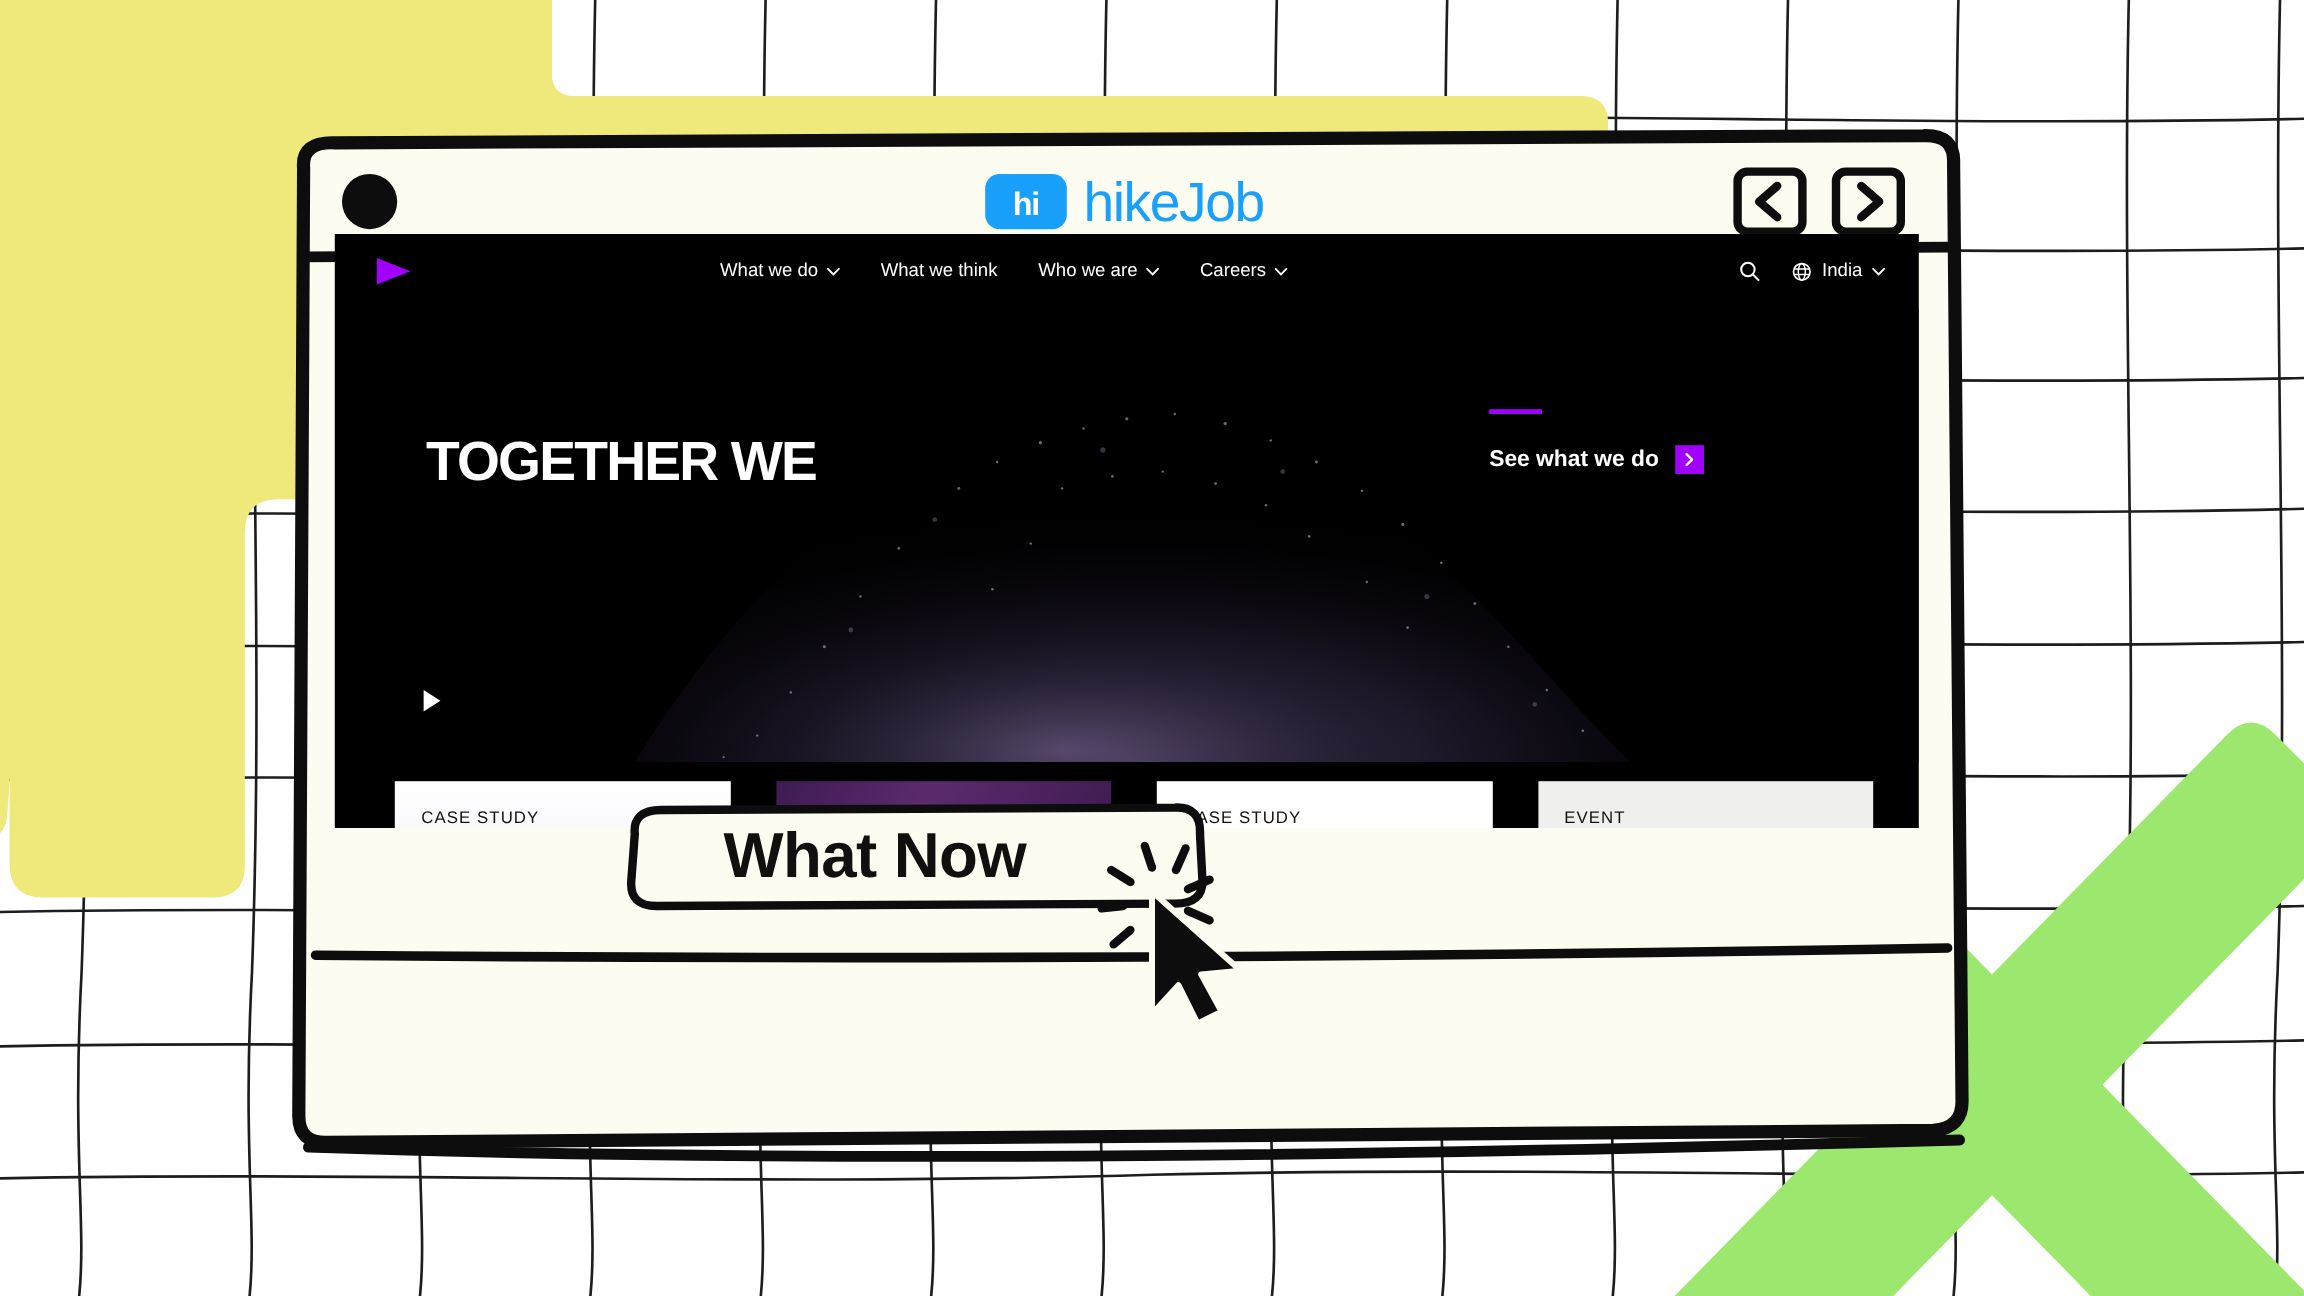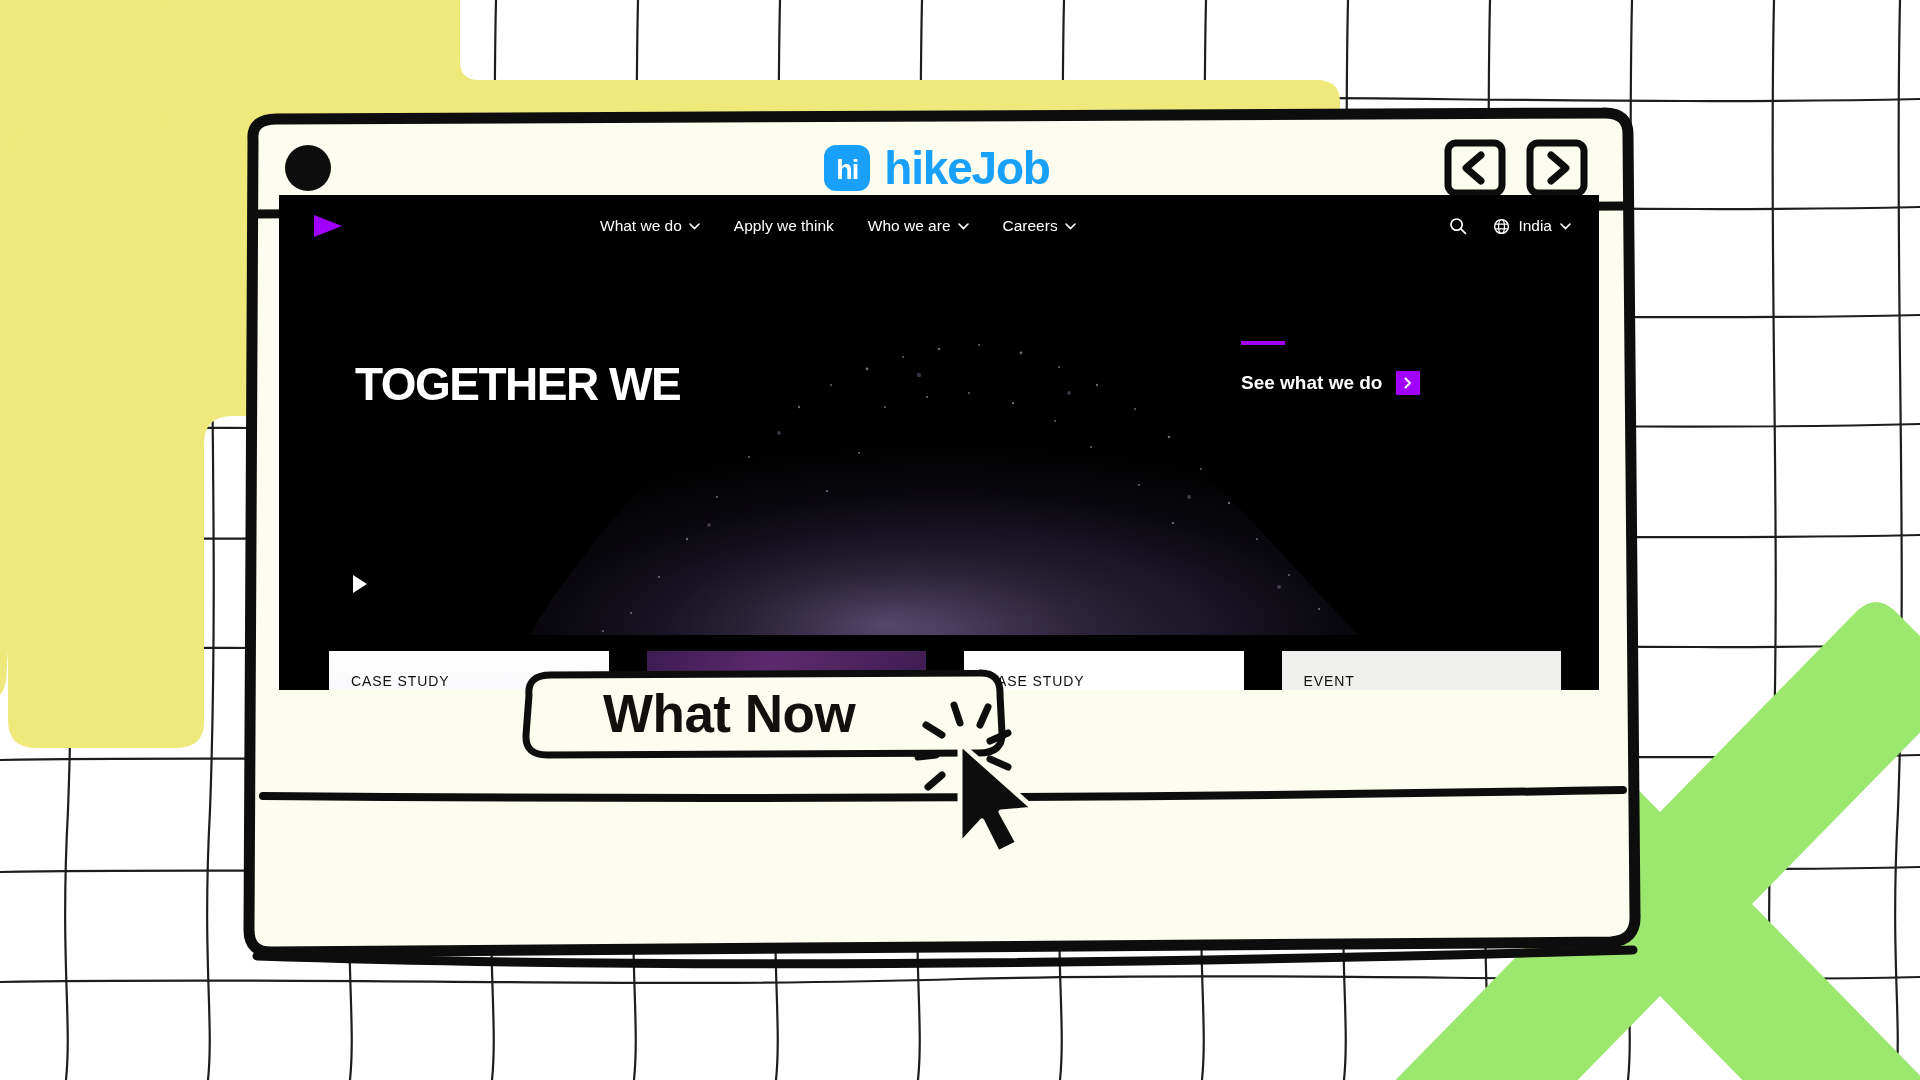--- a/index.html
+++ b/index.html
@@ -36,31 +36,31 @@
     background:#0d0d0d; flex:0 0 auto;
   }
   .brand{
     position:absolute; left:0; right:0; top:50%;
     transform:translateY(-50%);
     display:flex; align-items:center; justify-content:center;
     gap:14px;
     pointer-events:none;
   }
   .brand-mark{
-    width:46px;height:46px;border-radius:12px;background:#18a0fb;
+    width:68px;height:46px;border-radius:12px;background:#18a0fb;
     display:flex;align-items:center;justify-content:center;
     position:relative;
   }
   .brand-mark .hi{
     color:#ffffff; font-weight:700; font-size:27px;
     letter-spacing:-1px; line-height:1; font-family:"Liberation Sans",sans-serif;
     position:relative; top:2px;
   }
   .brand-text{
-    font-size:46px; font-weight:700; color:#18a0fb;
+    font-size:46px; font-weight:400; color:#18a0fb;
     letter-spacing:-1.2px; line-height:1;
   }
   .nav-btns{ margin-left:auto; display:flex; gap:18px; z-index:5; }
   .nav-btn{
     width:64px;height:58px;
     background:#fdfcf0;
     display:flex;align-items:center;justify-content:center;
     position:relative;
     cursor:pointer;
   }
@@ -311,21 +311,21 @@
       </svg>
 
       <div class="site-links">
         <div class="site-link">
           <span>What we do</span>
           <svg class="chev" viewBox="0 0 11 7">
             <path d="M1,1 L5.5,5.6 L10,1" fill="none" stroke="#fff" stroke-width="1.6" stroke-linecap="round"></path>
           </svg>
         </div>
         <div class="site-link">
-          <span>Apply we think</span>
+          <span>What we think</span>
         </div>
         <div class="site-link">
           <span>Who we are</span>
           <svg class="chev" viewBox="0 0 11 7">
             <path d="M1,1 L5.5,5.6 L10,1" fill="none" stroke="#fff" stroke-width="1.6" stroke-linecap="round"></path>
           </svg>
         </div>
         <div class="site-link">
           <span>Careers</span>
           <svg class="chev" viewBox="0 0 11 7">

